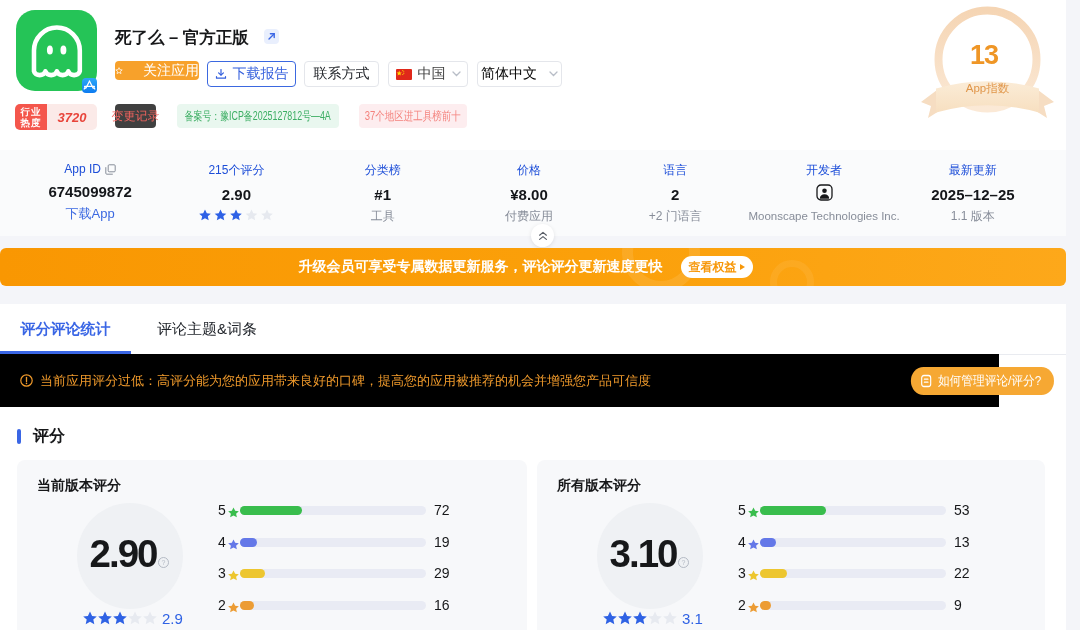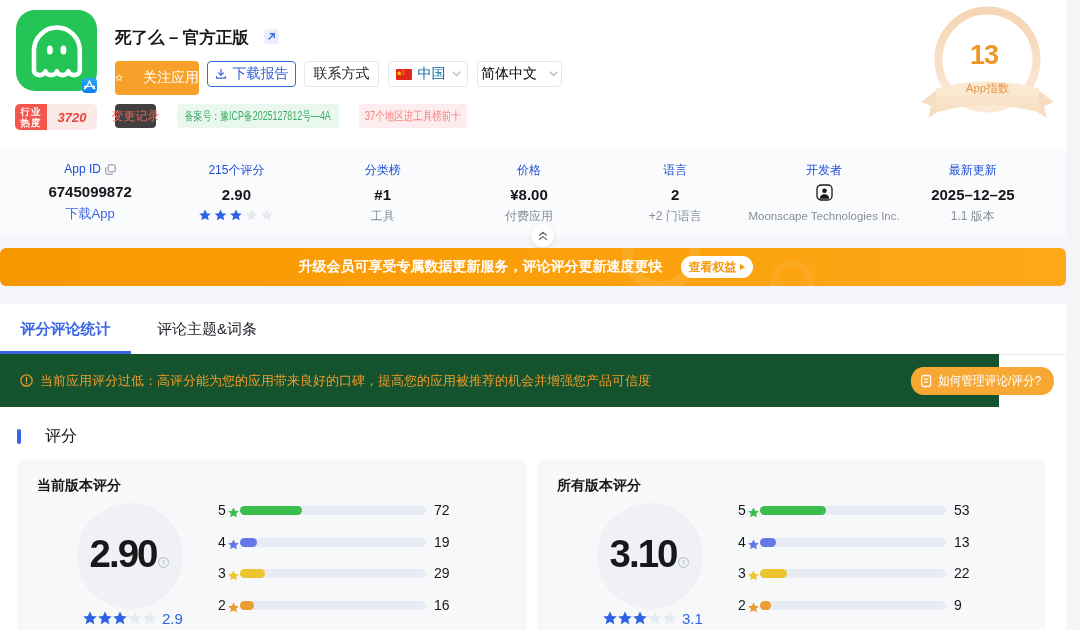--- a/index.html
+++ b/index.html
@@ -13,24 +13,24 @@
            background:linear-gradient(180deg,#2ea8f8,#0c7bf0);}
   #hotness{left:15px;top:104px;height:26px;display:flex;border-radius:5px;overflow:hidden;}
   #hotred{width:32px;background:#f4564c;color:#fff;font-size:9.5px;font-weight:bold;
           display:flex;flex-direction:column;align-items:center;justify-content:center;line-height:11px;letter-spacing:1px;}
   #hotpink{width:50px;background:#fbeae8;color:#e8453b;font-style:italic;font-weight:bold;font-size:13px;
            display:flex;align-items:center;justify-content:center;}
   #title{left:115px;top:27px;font-size:16.5px;font-weight:bold;color:#17181a;white-space:nowrap;}
   #extlink{left:264px;top:29px;width:15px;height:15px;border-radius:4px;background:#e9effd;}
   .btn{top:61px;height:26px;border-radius:4px;display:flex;align-items:center;justify-content:center;
        font-size:14px;box-sizing:border-box;white-space:nowrap;}
-  #btn-follow{left:115px;width:84px;height:34px;background:#f7a12b;color:#fff;gap:20px;}
+  #btn-follow{left:115px;width:84px;height:19px;background:#f7a12b;color:#fff;gap:20px;}
   #btn-report{left:207px;width:89px;border:1px solid #3b68e0;color:#3560dd;gap:6px;}
   #btn-contact{left:304px;width:75px;border:1px solid #e4e6eb;color:#23262b;}
-  #btn-region{left:388px;width:80px;border:1px solid #e4e6eb;color:#0369a1;gap:6px;}
+  #btn-region{left:388px;width:80px;border:1px solid #e4e6eb;color:#404040;gap:6px;}
   #btn-lang{left:477px;width:85px;border:1px solid #e4e6eb;color:#000000;gap:12px;}
   .tag{top:104px;height:24px;border-radius:4px;font-size:12px;display:flex;align-items:center;
        justify-content:center;white-space:nowrap;}
   #tag1{left:115px;width:41px;background:#404040;color:#f2635e;}
   #tag2{left:177px;width:162px;background:#e9f7ef;color:#3cae63;}
   #tag3{left:359px;width:108px;background:#fdedef;color:#f4827d;}
   
   #stats{left:0;top:150px;width:1066px;height:86px;background:#fafbfc;}
   #statcols{left:17px;top:150px;width:1029px;height:86px;display:flex;}
   .scol{flex:1;display:flex;flex-direction:column;align-items:center;}
@@ -47,27 +47,27 @@
   #bannerbtn{border-radius:11px;color:#f79708;font-size:12px;font-weight:bold;
              height:22px;padding:0 8px;display:flex;align-items:center;gap:3px;background:#fff;box-sizing:border-box;}
   .tri{width:0;height:0;border-left:5px solid #f79708;border-top:3.5px solid transparent;border-bottom:3.5px solid transparent;}
   
   #wsec{left:0;top:304px;width:1066px;height:326px;background:#fff;}
   #tabs{left:0;top:0;width:1066px;height:50px;border-bottom:1px solid #e9ebf0;}
   #tab1{position:absolute;left:0;top:0;width:131px;height:50px;display:flex;align-items:center;
         justify-content:center;color:#3a66e5;font-weight:bold;font-size:15px;}
   #tab1line{position:absolute;left:0;top:47px;width:131px;height:3px;background:#3a66e5;}
   #tab2{position:absolute;left:157px;top:0;height:50px;display:flex;align-items:center;color:#22262c;font-size:15px;}
-  #alert{left:0;top:50px;width:999px;height:53px;background:#14532d;display:flex;align-items:center;}
+  #alert{left:0;top:50px;width:999px;height:53px;background:#000000;display:flex;align-items:center;}
   #alerttext{margin-left:40px;font-size:13px;color:#f09a2b;}
   #alertbtn{position:absolute;right:12px;top:63px;transform:scaleX(0.9);transform-origin:right center;height:28px;border-radius:14px;background:#f6a833;
             color:#fff;font-size:13px;display:flex;align-items:center;padding:0 14px 0 10px;gap:6px;}
   #sechead{left:17px;top:122px;display:flex;align-items:center;}
   #secbar{width:4px;height:15px;background:#3a66e5;border-radius:2px;}
-  #sectitle{margin-left:24px;font-size:16px;font-weight:normal;color:#17181a;}
+  #sectitle{margin-left:12px;font-size:16px;font-weight:bold;color:#17181a;}
   .card{top:156px;height:250px;background:#f7f8fa;border-radius:8px;}
   #card1{left:17px;width:510px;}
   #card2{left:537px;width:508px;}
   .cardtitle{position:absolute;left:20px;top:17px;font-size:14px;font-weight:bold;color:#17181a;}
   .bigcircle{position:absolute;width:106px;height:106px;border-radius:50%;background:#eff1f4;
              left:60px;top:43px;}
   .bigscore{position:absolute;width:106px;left:53px;top:72px;text-align:center;font-size:38.5px;
             font-weight:bold;color:#17181a;letter-spacing:-2px;}
   .qmark{position:absolute;left:141px;top:97px;width:9px;height:9px;border:1px solid #b4bac4;
          border-radius:50%;color:#b4bac4;font-size:7px;line-height:9px;text-align:center;}

